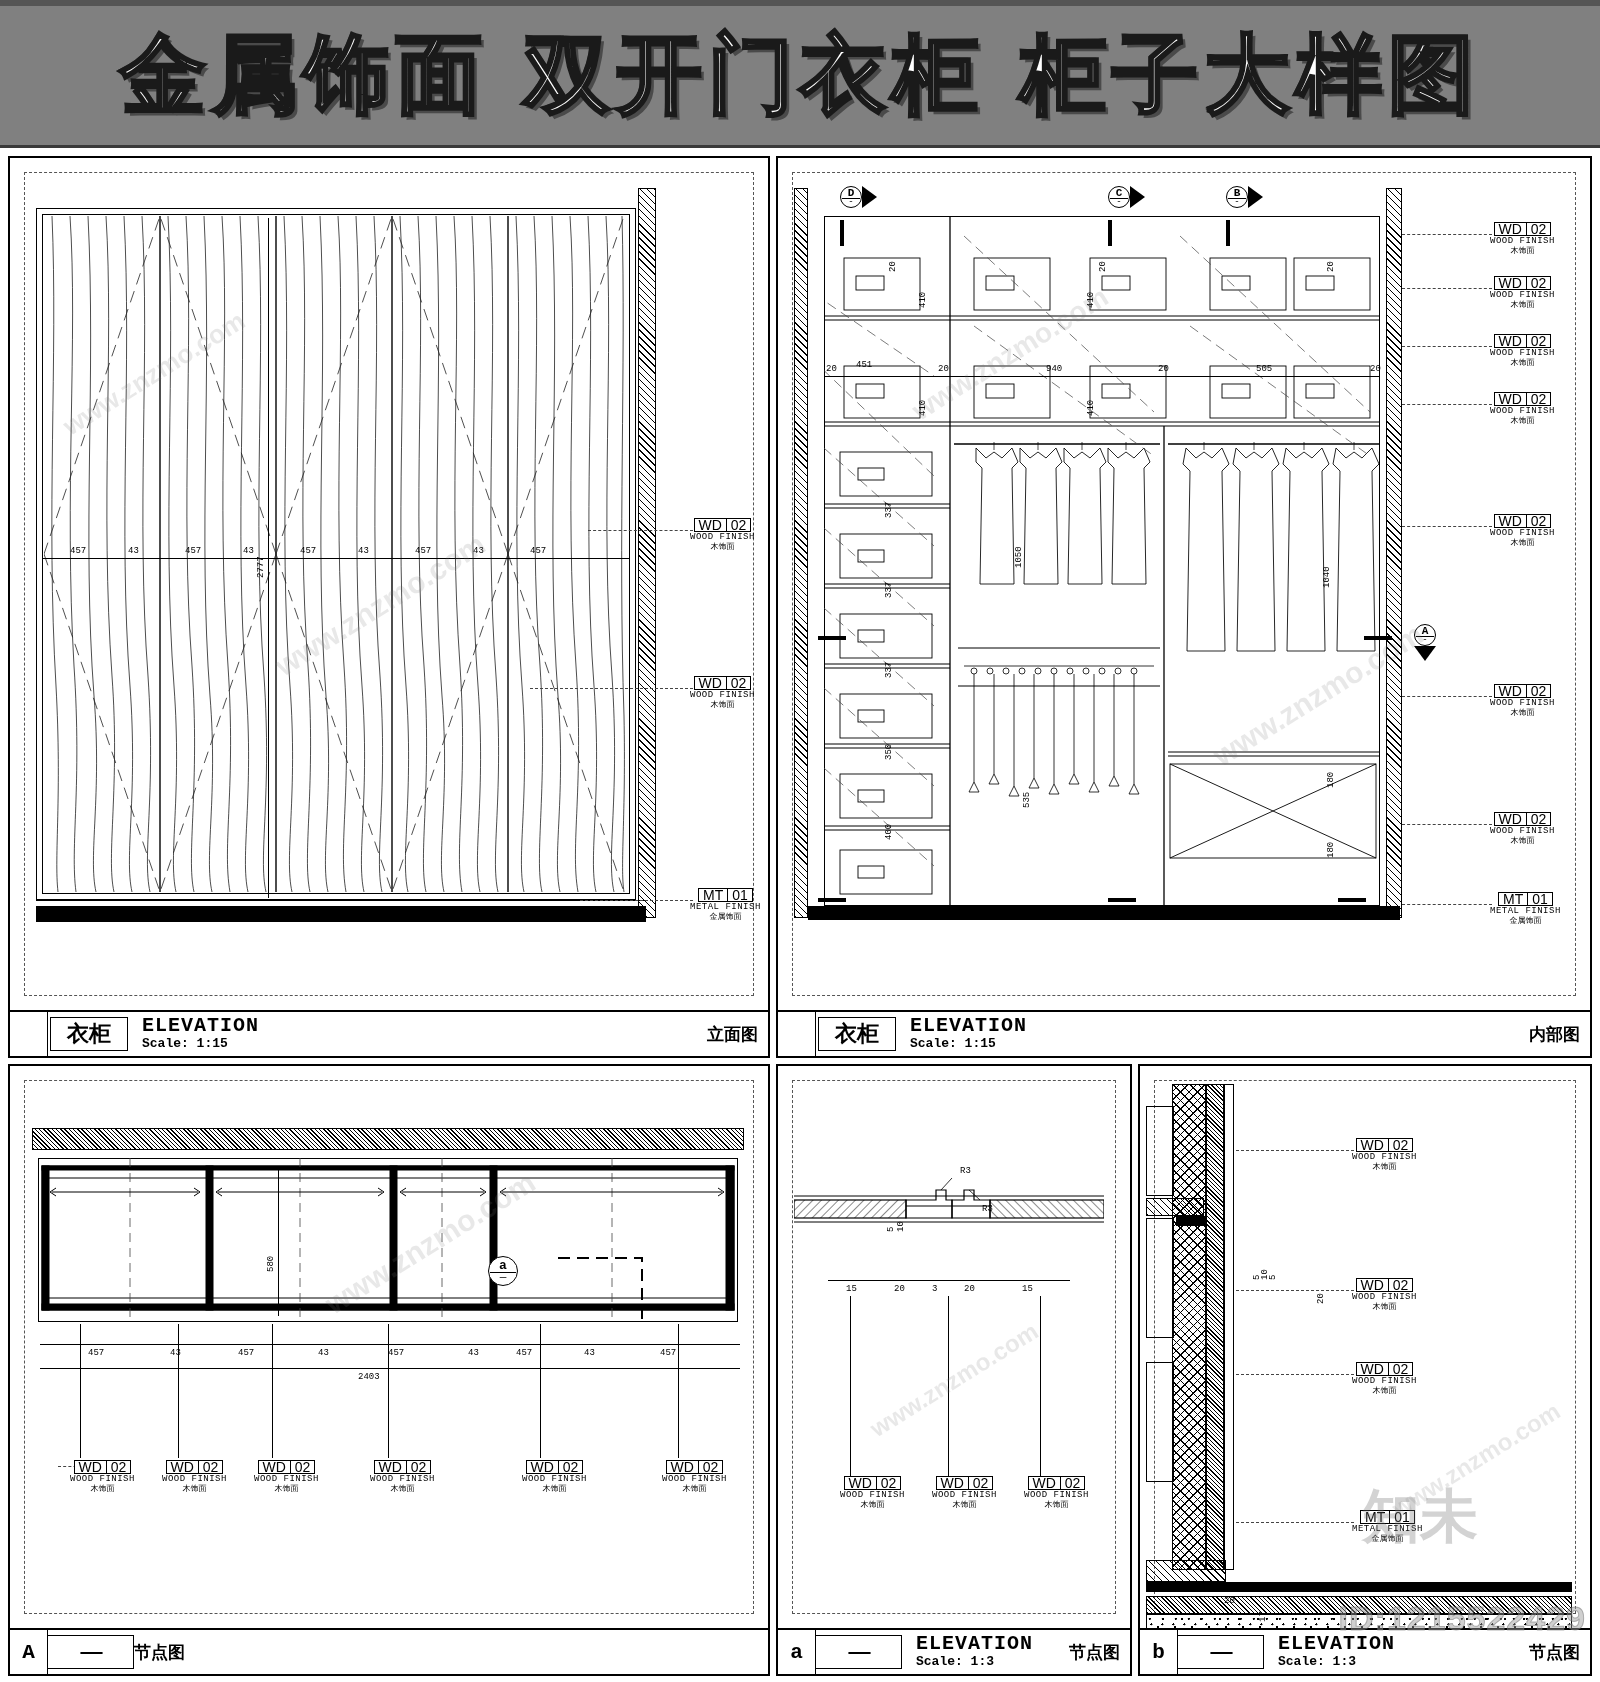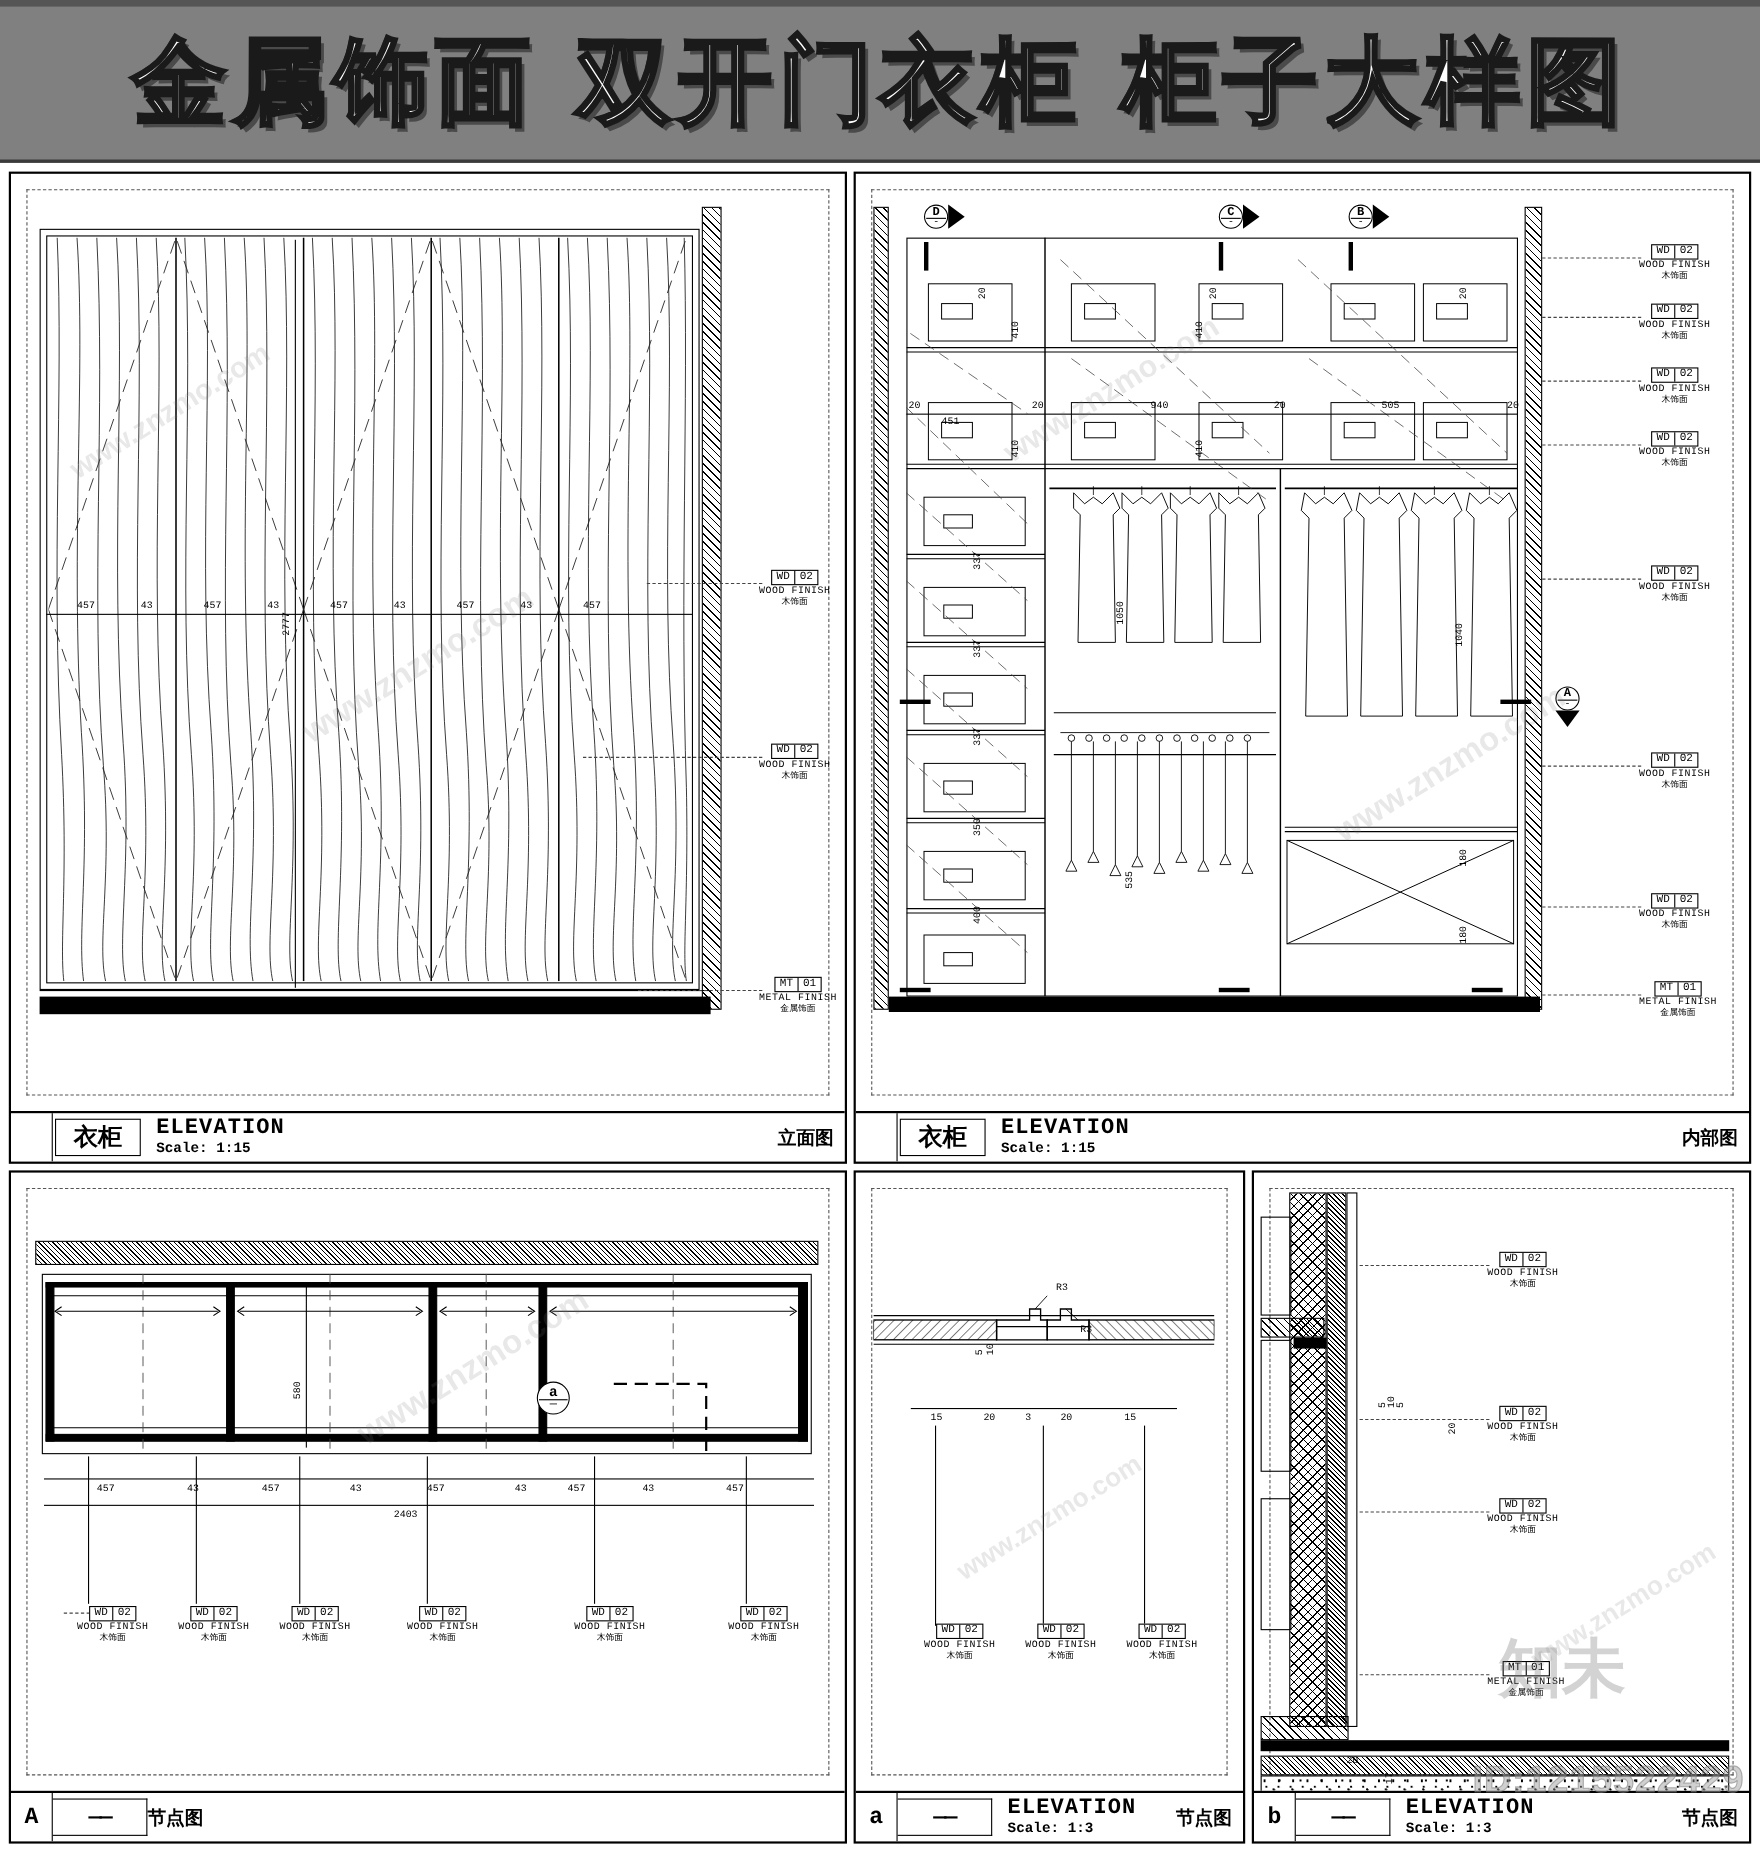--- a/index.html
+++ b/index.html
@@ -62,21 +62,21 @@
   .tb-mid .t1{ font-family:"Liberation Mono", monospace; font-size:20px; font-weight:bold; line-height:1.04; letter-spacing:1px;}
   .tb-mid .t2{ font-family:"Liberation Mono", monospace; font-size:13px; font-weight:bold; line-height:1.1;}
   .tb-right{
     display:flex;align-items:center; padding-right:10px;
     font-family:"DejaVu Sans", sans-serif; font-size:17px; font-weight:bold;
   }
 
   
   .mat-tag{ position:absolute; display:flex; flex-direction:column; align-items:center; }
   .mat-tag .box{ display:flex; border:1px solid #000; background:#fff; }
-  .mat-tag .box span{ font-family:Liberation Mono, monospace; font-size:10px; line-height:12px; padding:0 4px; }
+  .mat-tag .box span{ font-family:Liberation Sans, sans-serif; font-size:14px; line-height:12px; padding:0 4px; }
   .mat-tag .box span:first-child{ border-right:1px solid #000; }
   .mat-tag .en{ font-family:"Liberation Mono", monospace; font-size:9px; line-height:10px; letter-spacing:.5px;}
   .mat-tag .cn{ font-family:"DejaVu Sans", sans-serif; font-size:8px; line-height:9px; }
 
   .leader{ position:absolute; border-top:1px dashed #444; height:0; }
   .vline{ position:absolute; border-left:1px solid #000; width:0; }
   .hline{ position:absolute; border-top:1px solid #000; height:0; }
   .thick{ position:absolute; background:#000; }
 
   .dimtxt{ position:absolute; font-family:"Liberation Mono", monospace; font-size:9px; color:#000; }
@@ -498,21 +498,21 @@
       <div class="dimtxt rot" style="left:116px;top:430px;">337</div>
       <div class="dimtxt rot" style="left:116px;top:510px;">337</div>
       <div class="dimtxt rot" style="left:116px;top:592px;">350</div>
       <div class="dimtxt rot" style="left:116px;top:672px;">400</div>
 
       <div class="dimtxt rot" style="left:246px;top:400px;">1050</div>
       <div class="dimtxt rot" style="left:554px;top:420px;">1040</div>
       <div class="dimtxt rot" style="left:254px;top:640px;">535</div>
 
       <div class="hline" style="left:46px;top:218px;width:556px;"></div>
-      <div class="dimtxt" style="left:78px;top:220px;">451</div>
+      <div class="dimtxt" style="left:78px;top:202px;">451</div>
       <div class="dimtxt" style="left:268px;top:206px;">940</div>
       <div class="dimtxt" style="left:478px;top:206px;">505</div>
       <div class="dimtxt" style="left:48px;top:206px;">20</div>
       <div class="dimtxt" style="left:160px;top:206px;">20</div>
       <div class="dimtxt" style="left:380px;top:206px;">20</div>
       <div class="dimtxt" style="left:592px;top:206px;">20</div>
 
       <div class="dimtxt rot" style="left:120px;top:104px;">20</div>
       <div class="dimtxt rot" style="left:330px;top:104px;">20</div>
       <div class="dimtxt rot" style="left:558px;top:104px;">20</div>

